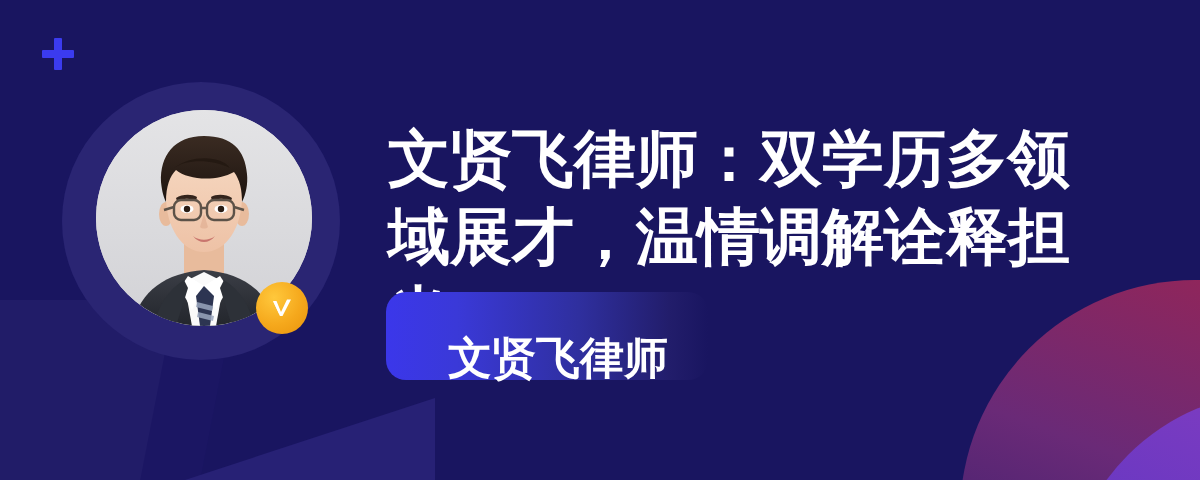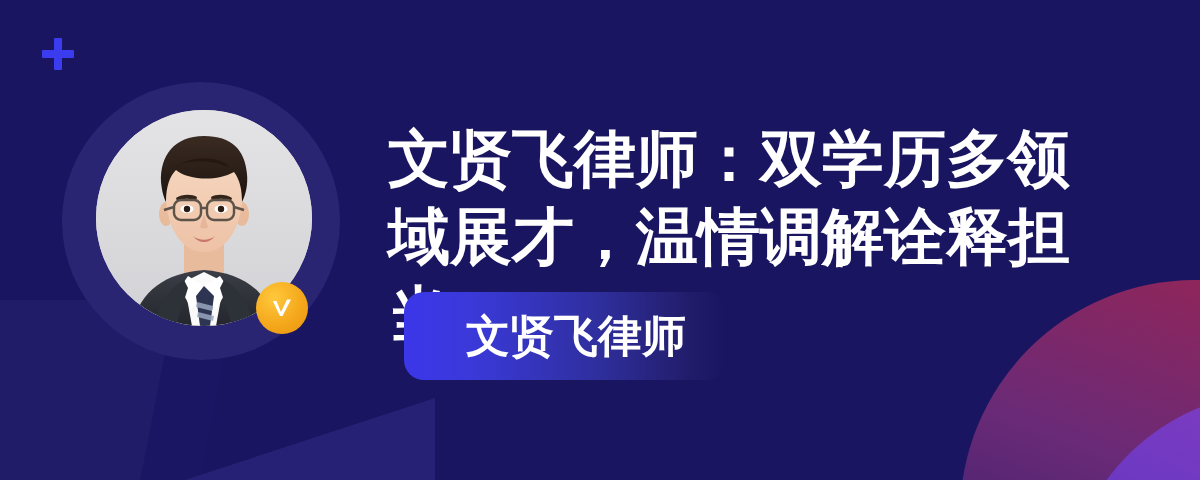--- a/index.html
+++ b/index.html
@@ -153,28 +153,28 @@
     line-height: 78px;
     font-weight: bold;
     letter-spacing: 0px;
     white-space: normal;
     word-break: break-all;
   }
 
   
   #name-pill {
     position: absolute;
-    left: 404px;
+    left: 386px;
     top: 292px;
     width: 322px;
     height: 88px;
     border-radius: 20px;
     background: linear-gradient(90deg, #3b37ea 0%, #3a39d8 22%, #2f2f9e 60%, #221d6b 88%, #191560 100%);
     display: flex;
-    align-items: center;
+    align-items: flex-end;
   }
   #name-pill-label {
     margin-left: 62px;
     color: #ffffff;
     font-size: 44px;
     font-weight: bold;
     line-height: 1;
     white-space: nowrap;
   }
 </style>

